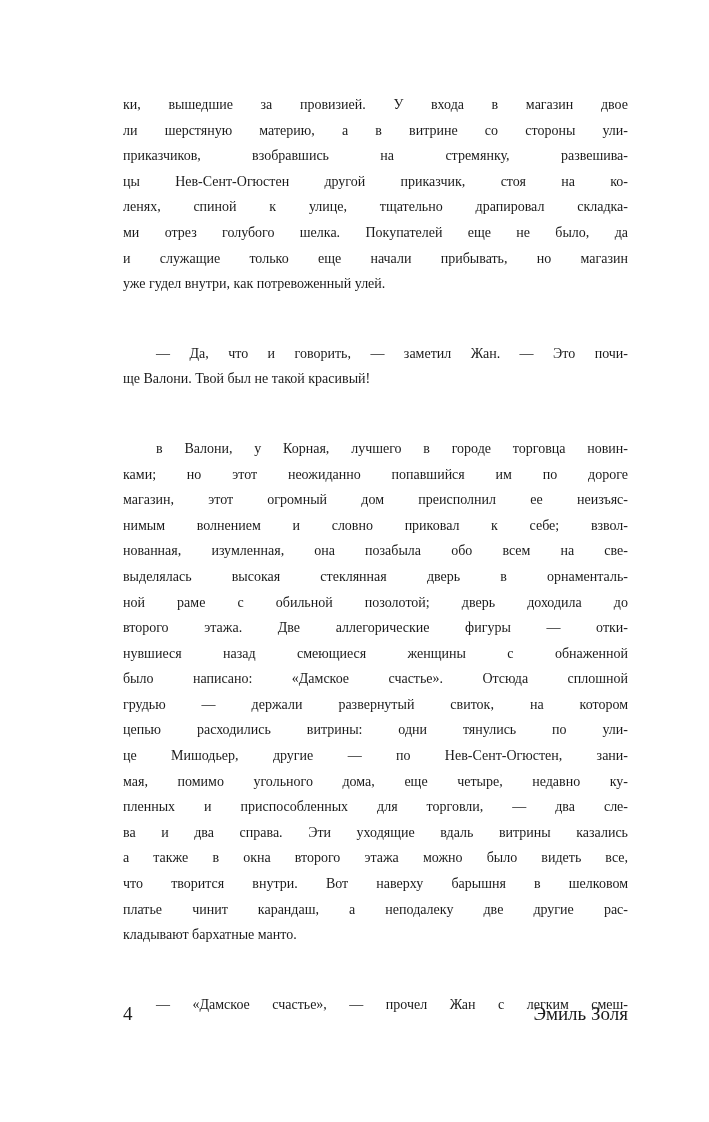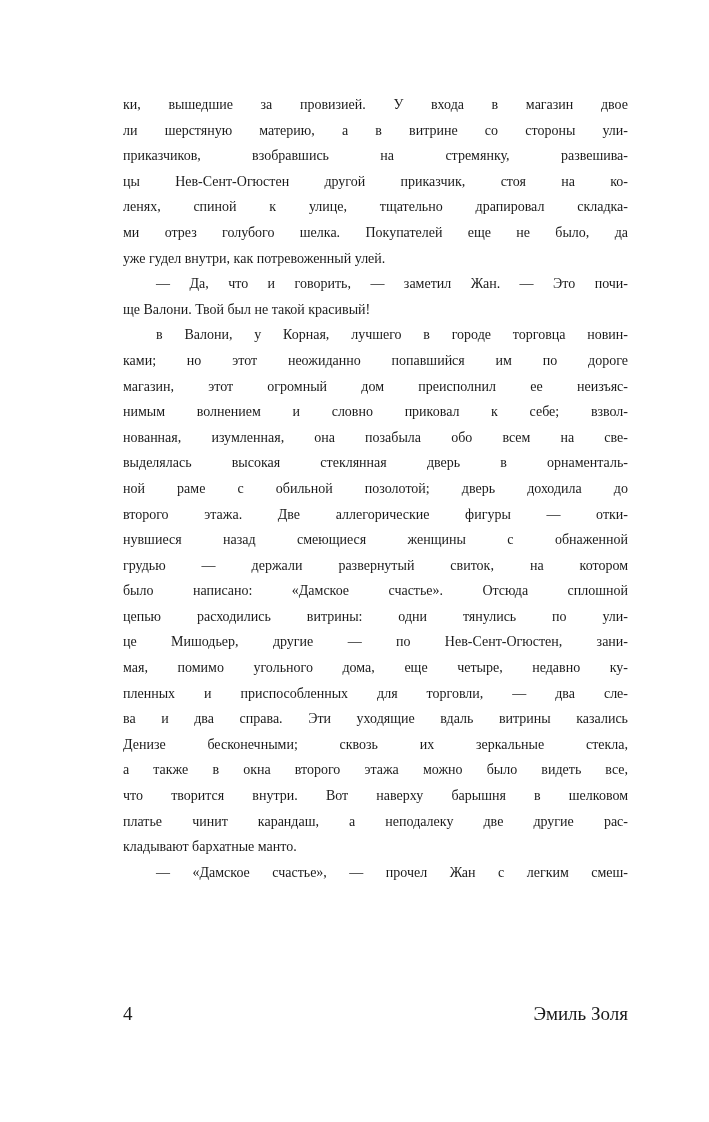--- a/index.html
+++ b/index.html
@@ -27,20 +27,21 @@
   .para { margin: 0; padding: 0; }
   .line {
     text-align: justify;
     text-align-last: justify;
   }
   .line.last {
     text-align-last: left;
   }
   .para.indent .line:first-child {
     text-indent: 33px;
+    margin-top: 44px;
   }
   .footer {
     position: absolute;
     left: 123px;
     top: 1001px;
     width: 505px;
     font-size: 19px;
     line-height: 25.6px;
     display: flex;
     justify-content: space-between;
@@ -54,44 +55,44 @@
 
 <div class="page">
   <div class="text-block">
       <div class="para">
         <div class="line">ки, вышедшие за провизией. У входа в магазин двое</div>
         <div class="line">ли шерстяную материю, а в витрине со стороны ули-</div>
         <div class="line">приказчиков, взобравшись на стремянку, развешива-</div>
         <div class="line">цы Нев-Сент-Огюстен другой приказчик, стоя на ко-</div>
         <div class="line">ленях, спиной к улице, тщательно драпировал складка-</div>
         <div class="line">ми отрез голубого шелка. Покупателей еще не было, да</div>
+        <div class="line">и служащие только еще начали прибывать, но магазин</div>
         <div class="line last">уже гудел внутри, как потревоженный улей.</div>
       </div>
       <div class="para indent">
         <div class="line">— Да, что и говорить, — заметил Жан. — Это почи-</div>
         <div class="line last">ще Валони. Твой был не такой красивый!</div>
       </div>
       <div class="para indent">
         <div class="line">в Валони, у Корная, лучшего в городе торговца новин-</div>
         <div class="line">ками; но этот неожиданно попавшийся им по дороге</div>
         <div class="line">магазин, этот огромный дом преисполнил ее неизъяс-</div>
         <div class="line">нимым волнением и словно приковал к себе; взвол-</div>
         <div class="line">нованная, изумленная, она позабыла обо всем на све-</div>
         <div class="line">выделялась высокая стеклянная дверь в орнаменталь-</div>
         <div class="line">ной раме с обильной позолотой; дверь доходила до</div>
         <div class="line">второго этажа. Две аллегорические фигуры — отки-</div>
         <div class="line">нувшиеся назад смеющиеся женщины с обнаженной</div>
+        <div class="line">было написано: «Дамское счастье». Отсюда сплошной</div>
         <div class="line">грудью — держали развернутый свиток, на котором</div>
-        <div class="line">было написано: «Дамское счастье». Отсюда сплошной</div>
         <div class="line">цепью расходились витрины: одни тянулись по ули-</div>
         <div class="line">це Мишодьер, другие — по Нев-Сент-Огюстен, зани-</div>
         <div class="line">мая, помимо угольного дома, еще четыре, недавно ку-</div>
         <div class="line">пленных и приспособленных для торговли, — два сле-</div>
         <div class="line">ва и два справа. Эти уходящие вдаль витрины казались</div>
-        <div class="line">Денизе бесконечными; сквозь их зеркальные стекла,</div>
         <div class="line">а также в окна второго этажа можно было видеть все,</div>
         <div class="line">что творится внутри. Вот наверху барышня в шелковом</div>
         <div class="line">платье чинит карандаш, а неподалеку две другие рас-</div>
         <div class="line last">кладывают бархатные манто.</div>
       </div>
       <div class="para indent">
         <div class="line">— «Дамское счастье», — прочел Жан с легким смеш-</div>
       </div>
     </div>
   <div class="footer">

